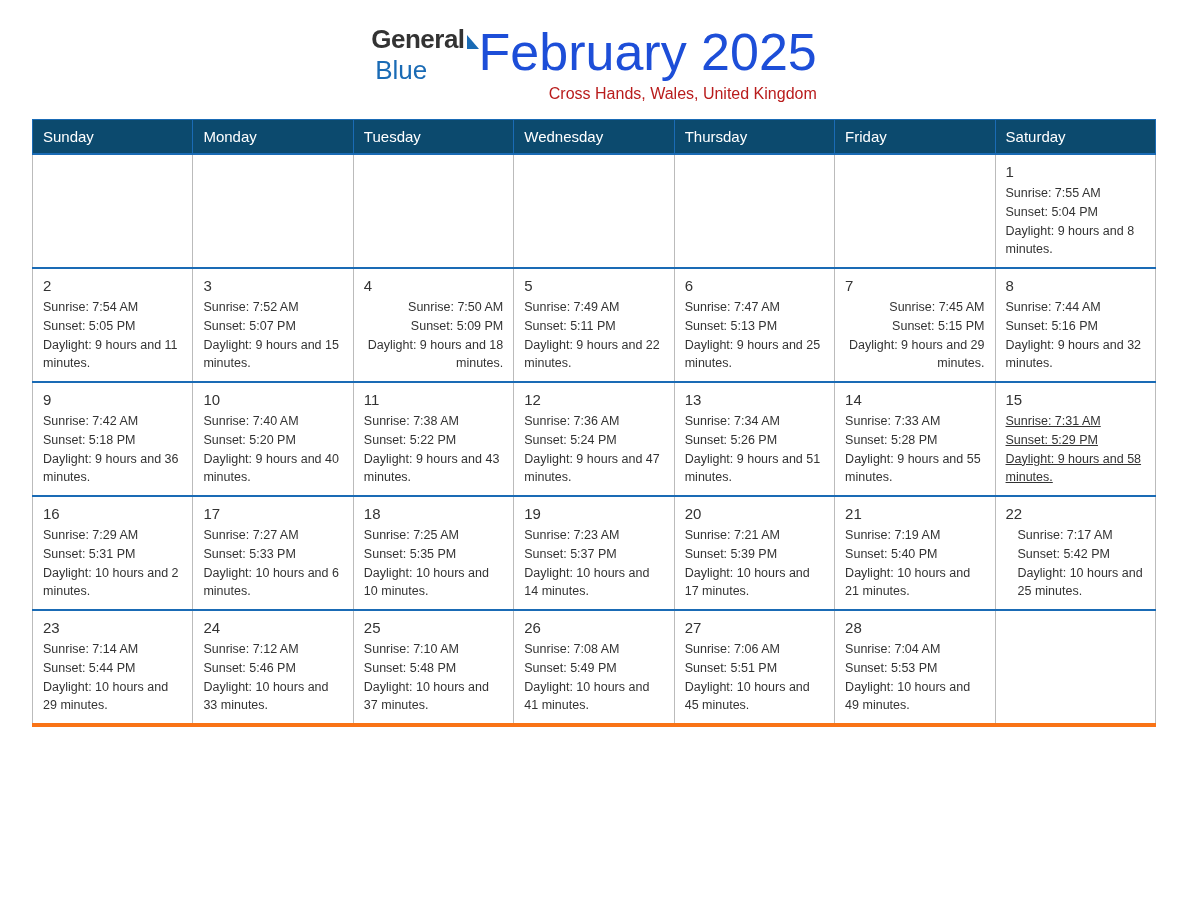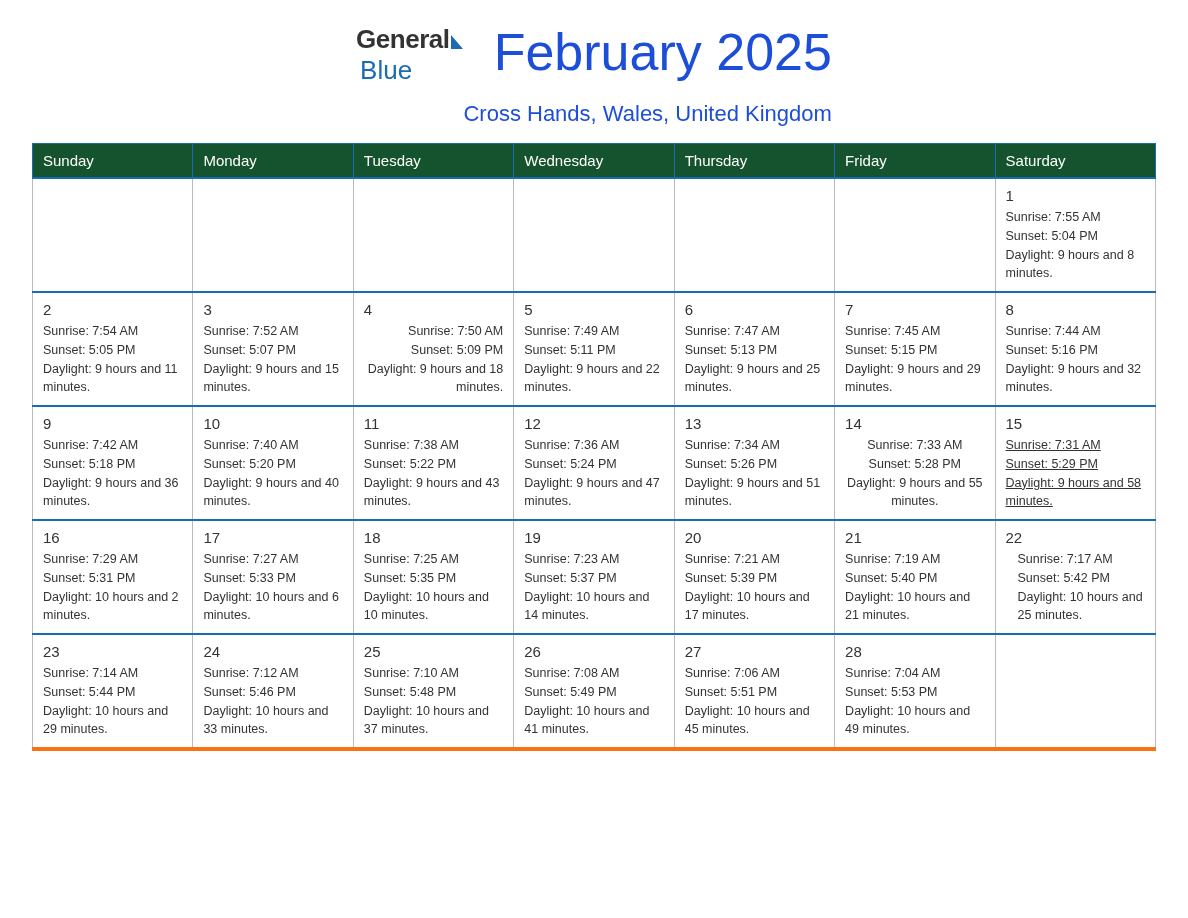--- a/index.html
+++ b/index.html
@@ -51,31 +51,31 @@
     .title-section {
       text-align: right;
     }
     .month-title {
       font-size: 52px;
       font-weight: normal;
       color: #1d4ed8;
       line-height: 1.1;
     }
     .location {
-      font-size: 22px;
-      color: #1d4ed8;
-      margin-top: 20px;
+      font-size: 16px;
+      color: #b91c1c;
+      margin-top: 4px;
     }
     .calendar {
       width: 100%;
       border-collapse: collapse;
       border: 1px solid #999;
     }
     .calendar th {
-      background-color: #14532d;
+      background-color: #0c4a6e;
       color: #fff;
       font-size: 15px;
       font-weight: normal;
       padding: 8px 10px;
       text-align: left;
       border: 1px solid #1a6bb5;
     }
     .calendar td {
       vertical-align: top;
       padding: 8px 10px;
@@ -179,21 +179,21 @@
 Daylight: 9 hours and 22 minutes.</div>
         </td>
         <td>
           <div class="day-number">6</div>
           <div class="day-info" style="white-space: pre-line;">Sunrise: 7:47 AM
 Sunset: 5:13 PM
 Daylight: 9 hours and 25 minutes.</div>
         </td>
         <td>
           <div class="day-number">7</div>
-          <div class="day-info" style="white-space: pre-line;">Sunrise: 7:45 AM
+          <div class="day-info" style="white-space: pre-line; text-align: right;">Sunrise: 7:45 AM
 Sunset: 5:15 PM
 Daylight: 9 hours and 29 minutes.</div>
         </td>
         <td>
           <div class="day-number">8</div>
           <div class="day-info" style="white-space: pre-line;">Sunrise: 7:44 AM
 Sunset: 5:16 PM
 Daylight: 9 hours and 32 minutes.</div>
         </td>
       </tr>
@@ -223,21 +223,21 @@
 Daylight: 9 hours and 47 minutes.</div>
         </td>
         <td>
           <div class="day-number">13</div>
           <div class="day-info" style="white-space: pre-line;">Sunrise: 7:34 AM
 Sunset: 5:26 PM
 Daylight: 9 hours and 51 minutes.</div>
         </td>
         <td>
           <div class="day-number">14</div>
-          <div class="day-info" style="white-space: pre-line; text-align: center;">Sunrise: 7:33 AM
+          <div class="day-info" style="white-space: pre-line;">Sunrise: 7:33 AM
 Sunset: 5:28 PM
 Daylight: 9 hours and 55 minutes.</div>
         </td>
         <td>
           <div class="day-number">15</div>
           <div class="day-info" style="white-space: pre-line; text-decoration: underline;">Sunrise: 7:31 AM
 Sunset: 5:29 PM
 Daylight: 9 hours and 58 minutes.</div>
         </td>
       </tr>

